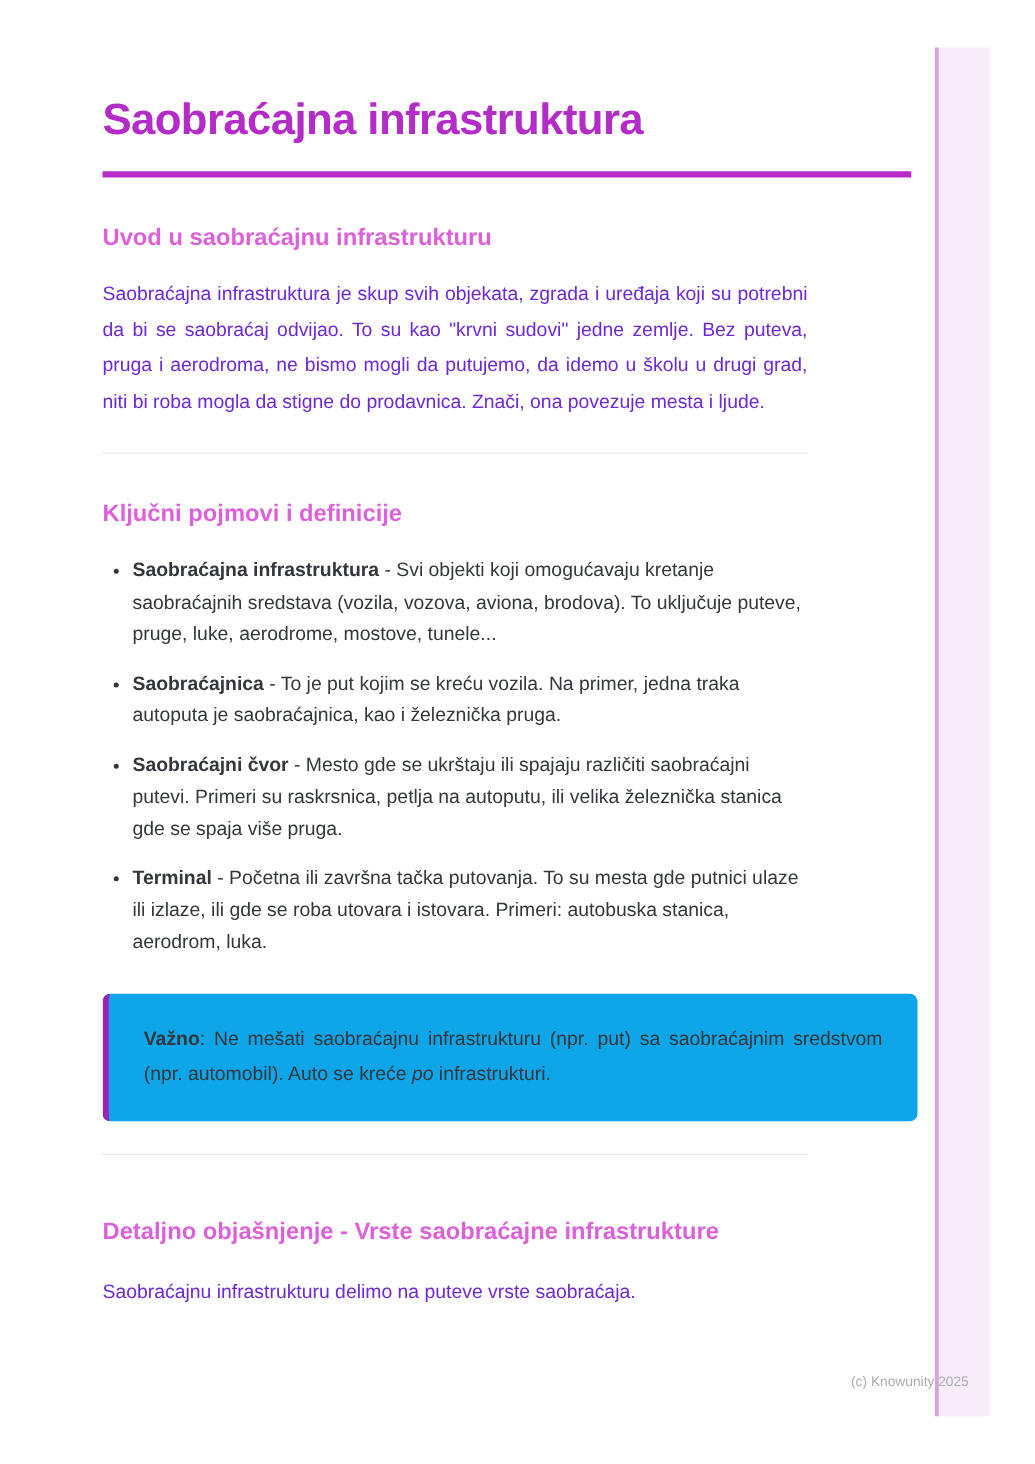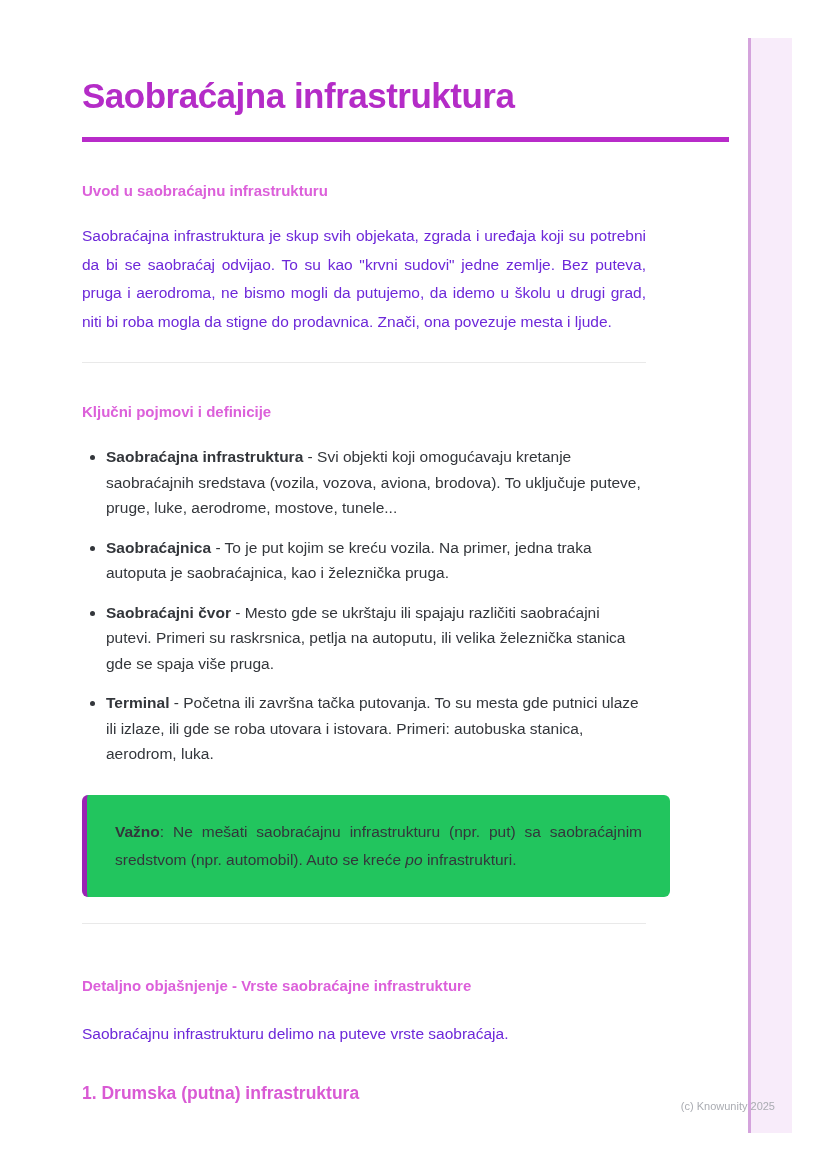--- a/index.html
+++ b/index.html
@@ -35,21 +35,21 @@
     color: #b42cc7;
   }
   .title-rule {
     margin: 21px 0 0 0;
     width: 647px; height: 5px;
     background: #b82bc9;
     border: none;
   }
   .h2 {
     margin: 36px 0 0 0;
-    font-size: 15px;
+    font-size: 19px;
     line-height: 26px;
     font-weight: bold;
     color: #dc60da;
   }
   .h2.detail-heading { margin-top: 46px; max-width: 500px; line-height: 32px; }
   .body-text {
     margin: 18px 0 0 0;
     width: 564px;
     font-size: 15.5px;
     line-height: 28.5px;
@@ -71,22 +71,22 @@
   .terms-list li {
     font-size: 15.5px;
     line-height: 25.5px;
     margin-bottom: 14px;
     color: #33363b;
   }
   .terms-list li:last-child { margin-bottom: 0; }
   .term-bold { font-weight: bold; }
   .callout {
     margin: 28px 0 0 0;
-    width: 588px;
-    background: #22c55e;
+    width: 652px;
+    background: #0ea5e9;
     border-left: 5px solid #9b23b4;
     border-radius: 6px;
     padding: 23px 28px 23px 28px;
     font-size: 15.5px;
     line-height: 28px;
     text-align: justify;
     color: #33363b;
   }
   .callout .label { font-weight: bold; }
   .callout em { font-style: italic; }
@@ -132,17 +132,16 @@
 
   <div class="callout">
     <span class="label">Važno</span><span>: Ne mešati saobraćajnu infrastrukturu (npr. put) sa saobraćajnim sredstvom (npr. automobil). Auto se kreće </span><em>po</em><span> infrastrukturi.</span>
   </div>
 
   <hr class="divider">
 
   <h2 class="h2 detail-heading">Detaljno objašnjenje - Vrste saobraćajne infrastrukture</h2>
   <p class="body-text no-justify">Saobraćajnu infrastrukturu delimo na puteve vrste saobraćaja.</p>
 
-  <h3 class="h3">1. Drumska (putna) infrastruktura</h3>
 
 </div>
 
 <div class="page-footer">(c) Knowunity 2025</div>
 
 </body></html>

